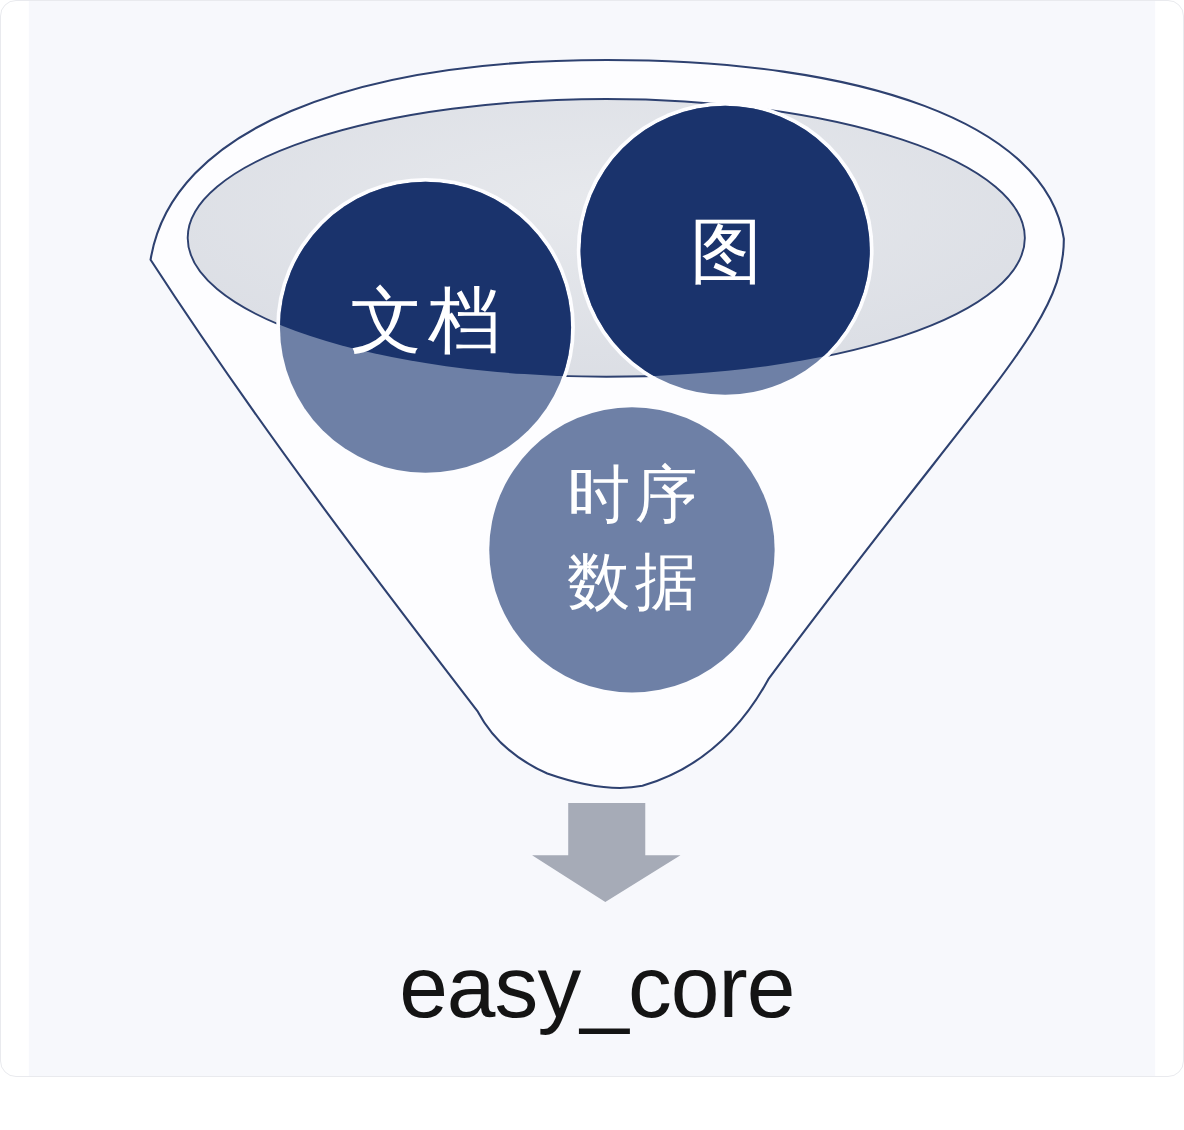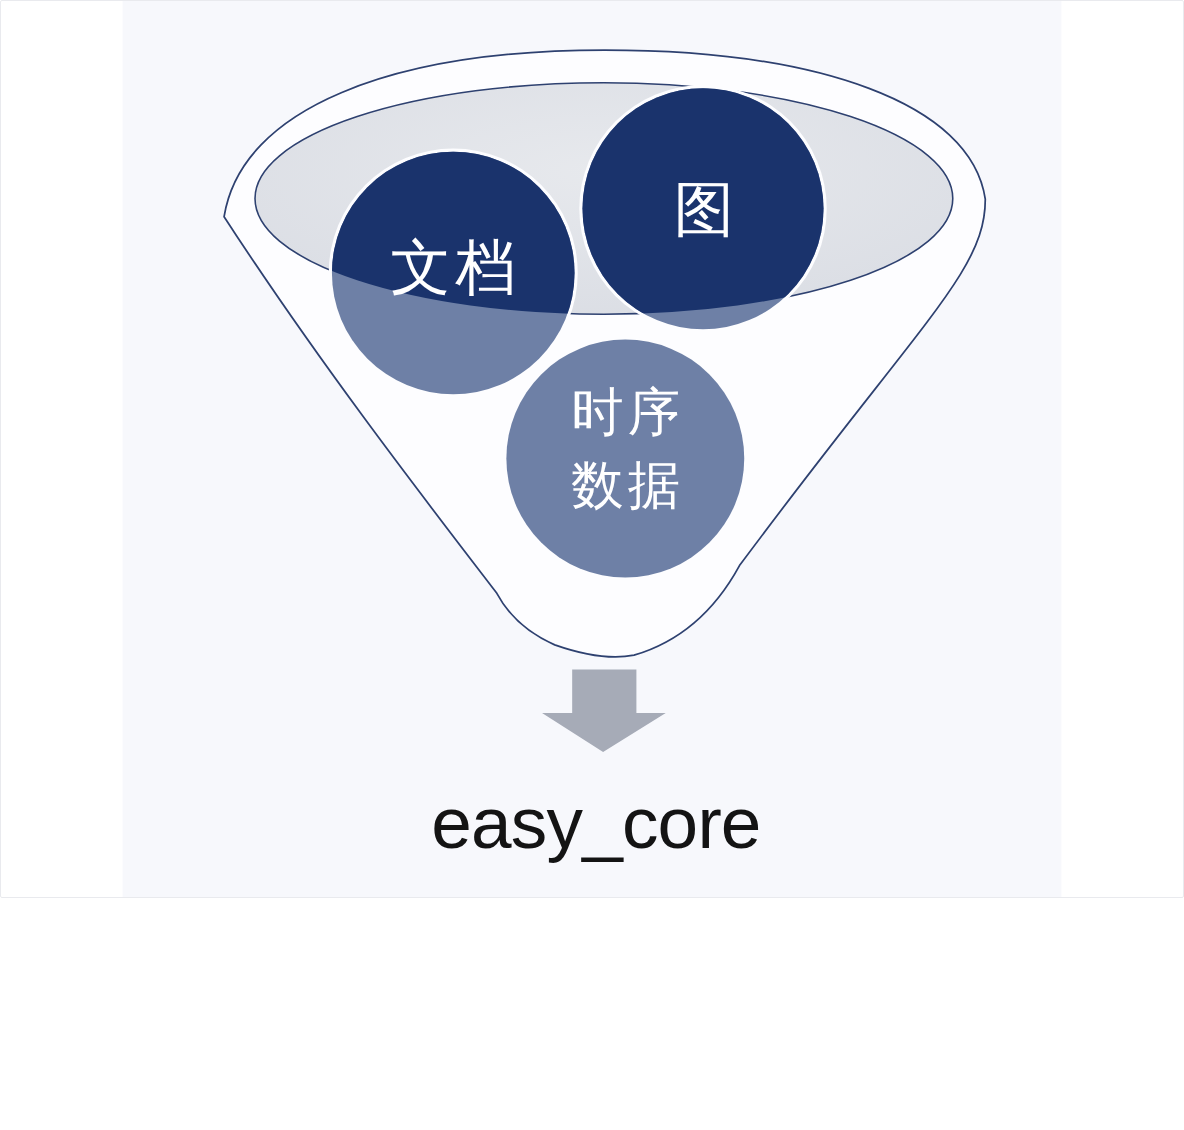--- a/index.html
+++ b/index.html
@@ -4,24 +4,24 @@
 <style>
   html, body {
     margin: 0;
     padding: 0;
     background: #ffffff;
     font-family: "DejaVu Sans", sans-serif;
   }
   .stage {
     position: relative;
     width: 1184px;
-    height: 898px;
+    height: 1077px;
     box-sizing: border-box;
     border: 1px solid #e9eaee;
-    border-radius: 2px;
+    border-radius: 16px;
     overflow: hidden;
   }
   .stage svg { display: block; width: 100%; height: 100%; }
 
   .funnel-outline { stroke-width: 2.2; }
   .mouth { stroke-width: 2; }
 
   .circle-label {
     font-family: "DejaVu Sans", sans-serif;
     font-weight: 500;

